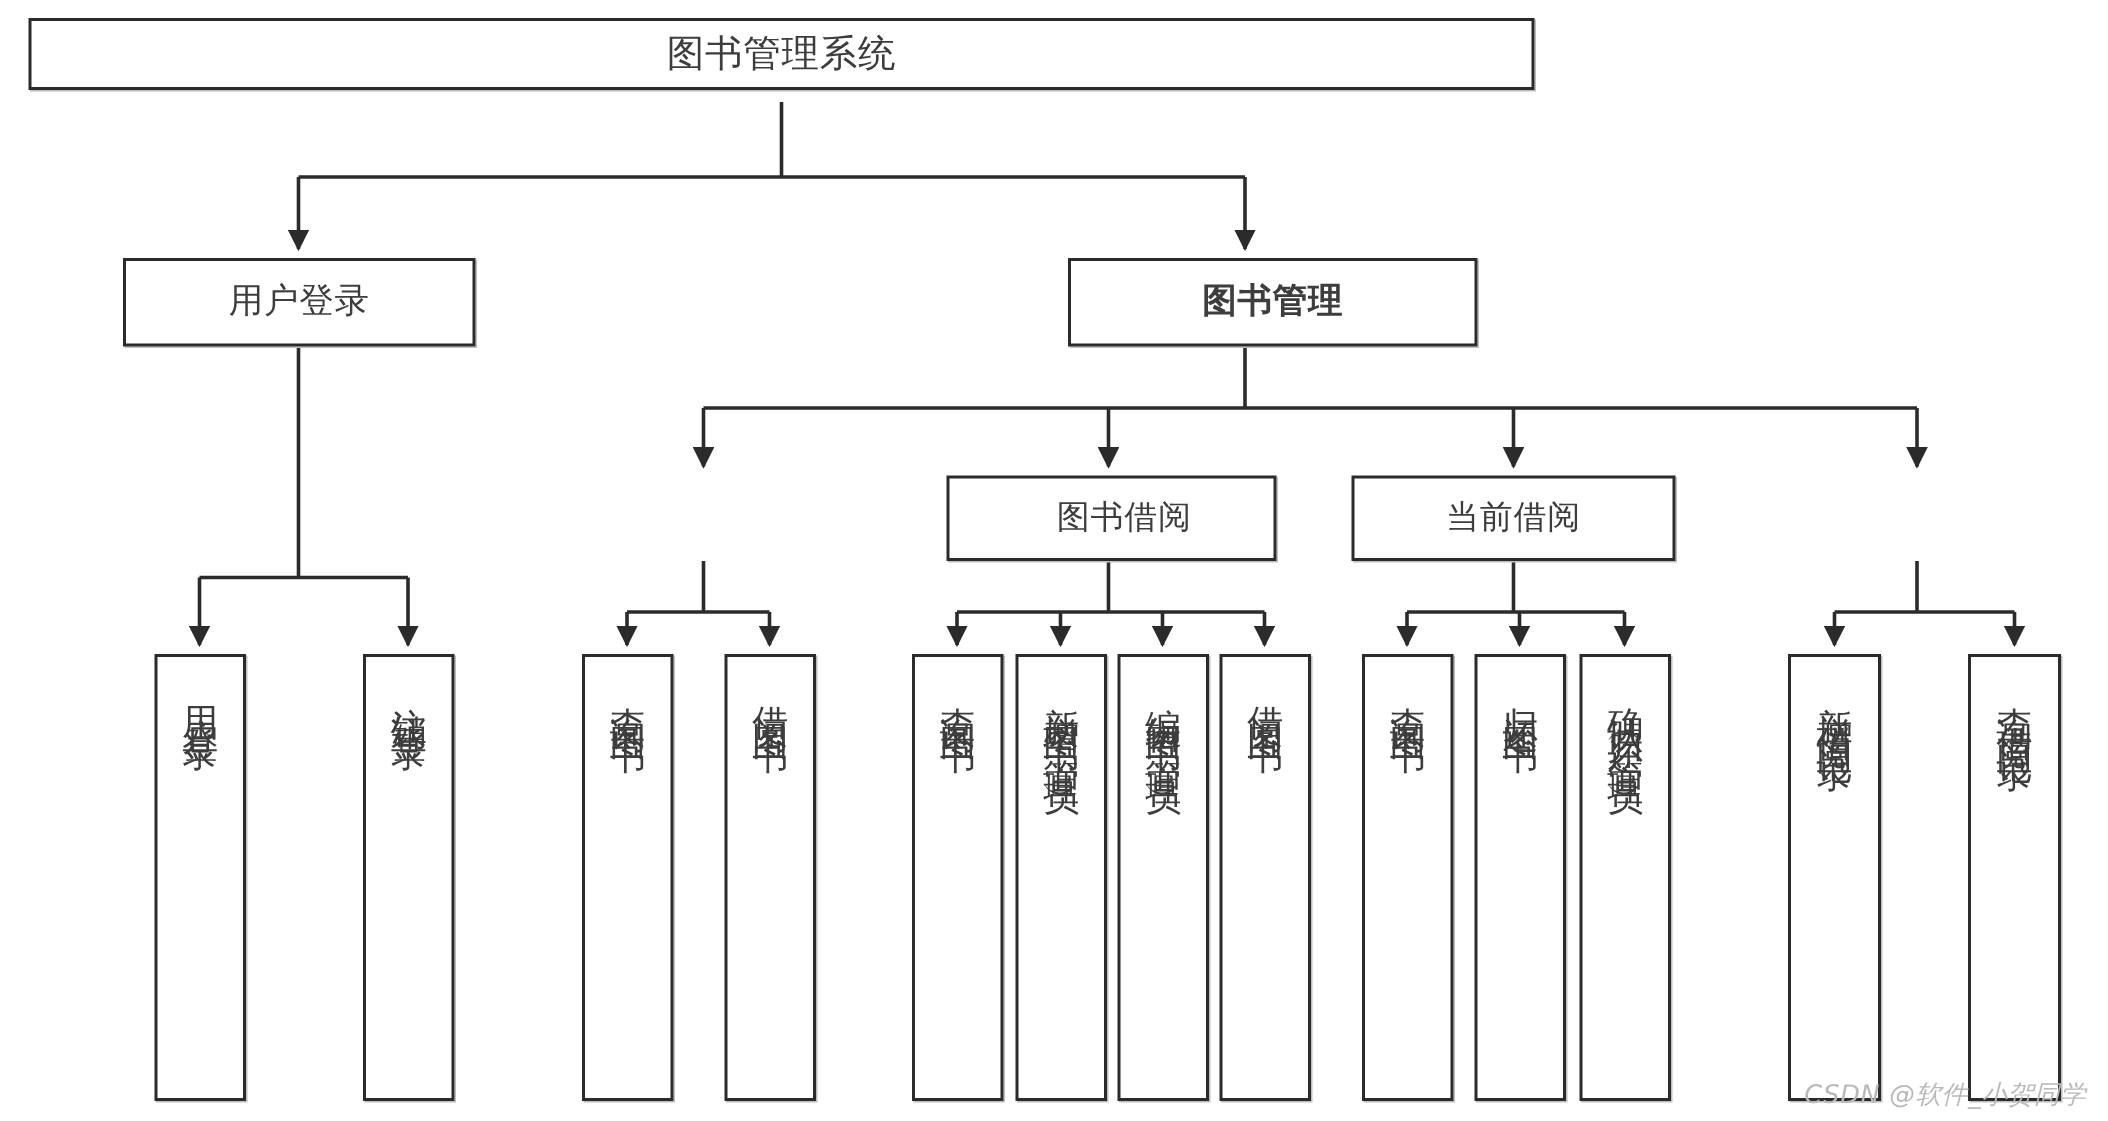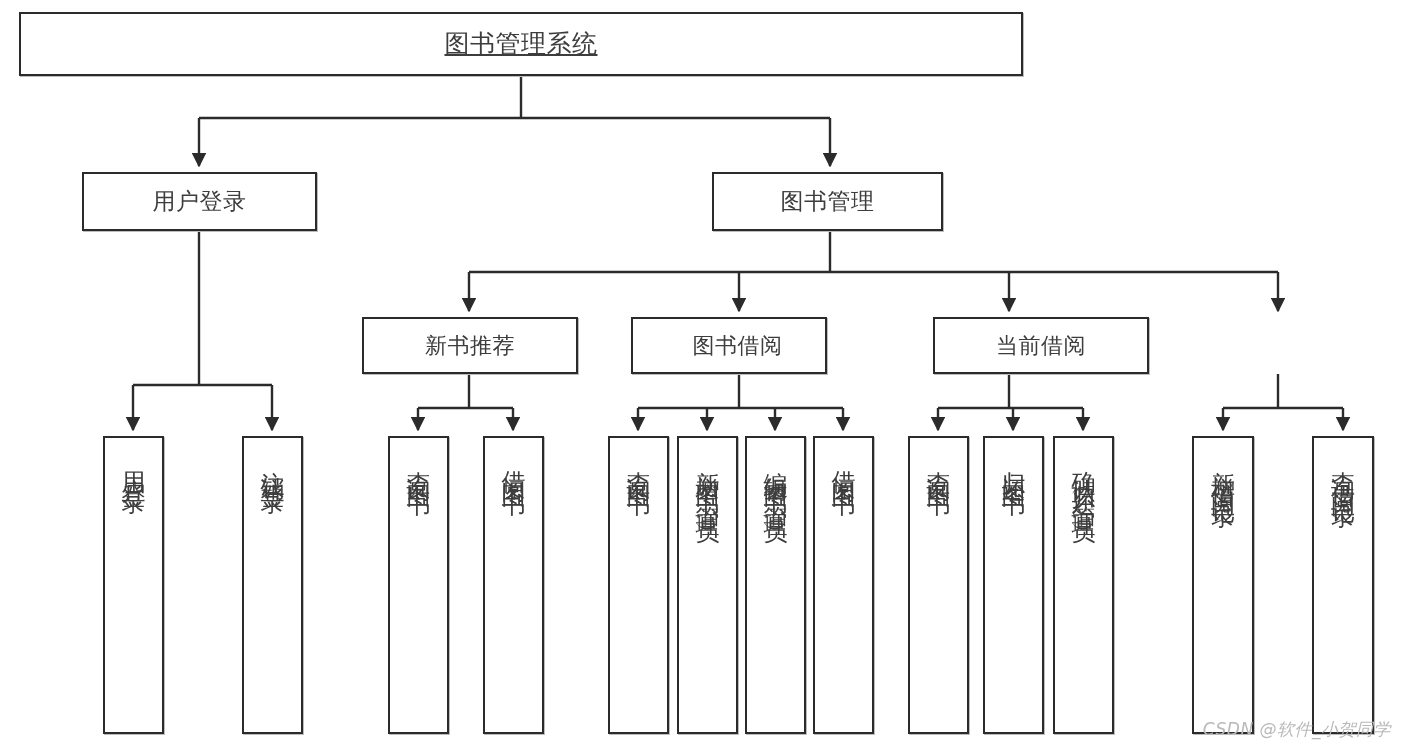--- a/index.html
+++ b/index.html
@@ -120,38 +120,35 @@
       <path d="M 1013 408 L 1013 430" marker-end="url(#arrow)"></path>
       <path d="M 1083 408 L 1083 430" marker-end="url(#arrow)"></path>
 
       <path d="M 1278 374 L 1278 408"></path>
       <path d="M 1223 408 L 1343 408"></path>
       <path d="M 1223 408 L 1223 430" marker-end="url(#arrow)"></path>
       <path d="M 1343 408 L 1343 430" marker-end="url(#arrow)"></path>
     </g>
   </svg>
 
-  <div class="node root" style="left:19px;top:12px;width:1004px;height:64px;text-decoration:underline;">
+  <div class="node root" style="left:19px;top:12px;width:1004px;height:48px;">
     <span class="node-label">图书管理系统</span>
   </div>
 
   <div class="node level2" style="left:82px;top:172px;width:235px;height:59px;">
     <span class="node-label">用户登录</span>
   </div>
-  <div class="node level2" style="left:712px;top:172px;width:231px;height:59px;">
+  <div class="node level2" style="left:712px;top:172px;width:273px;height:59px;font-weight:bold;">
     <span class="node-label">图书管理</span>
   </div>
 
-  <div class="node level3" style="left:362px;top:317px;width:216px;height:57px;">
-    <span class="node-label">新书推荐</span>
-  </div>
-  <div class="node level3" style="left:631px;top:317px;width:196px;height:57px;padding-left:17px;">
+  <div class="node level3" style="left:631px;top:317px;width:220px;height:57px;padding-left:17px;">
     <span class="node-label">图书借阅</span>
   </div>
-  <div class="node level3" style="left:901px;top:317px;width:216px;height:57px;margin-left:32px;">
+  <div class="node level3" style="left:901px;top:317px;width:216px;height:57px;">
     <span class="node-label">当前借阅</span>
   </div>
 
   <div class="node leaf" style="left:103px;top:436px;width:61px;height:298px;">
     <span class="node-label">用户登录</span>
   </div>
   <div class="node leaf" style="left:242px;top:436px;width:61px;height:298px;">
     <span class="node-label">注销登录</span>
   </div>
 

